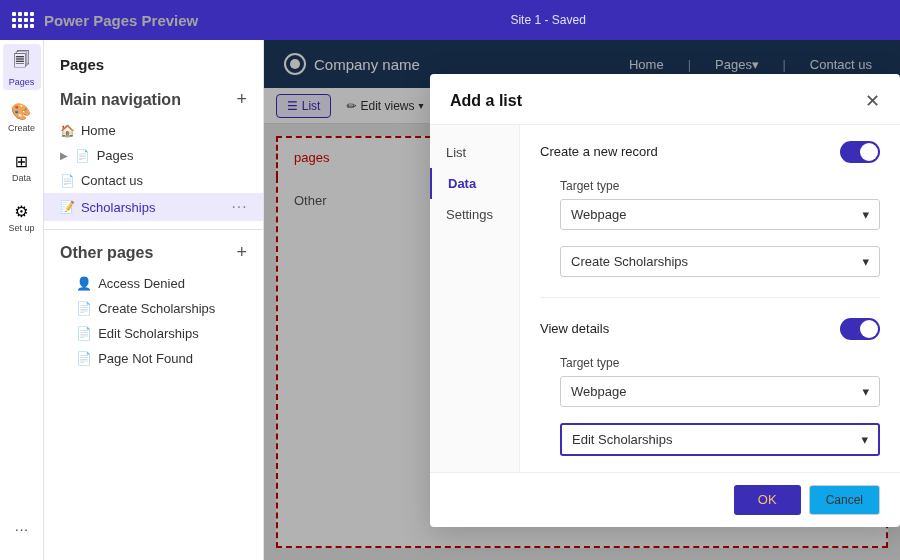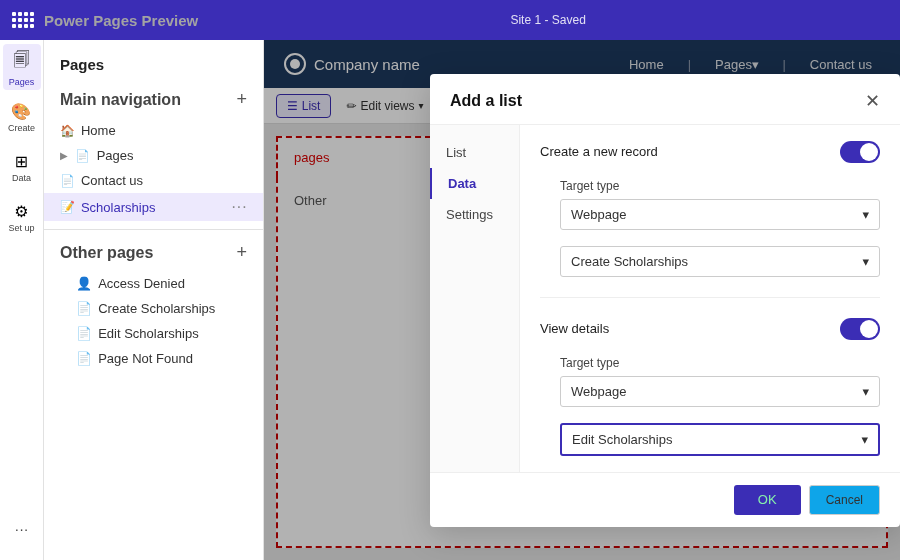--- a/index.html
+++ b/index.html
@@ -298,21 +298,21 @@
 
     .modal-footer {
       display: flex;
       justify-content: flex-end;
       gap: 8px;
       padding: 12px 20px;
       border-top: 1px solid #eee;
     }
     .btn-ok {
       background: #3b2db5;
-      color: #86efac;
+      color: #fdba74;
       border: none;
       padding: 7px 24px;
       border-radius: 3px;
       font-size: 13px;
       cursor: pointer;
     }
     .btn-cancel {
       background: #0ea5e9;
       color: #333;
       border: 1px solid #ccc;

